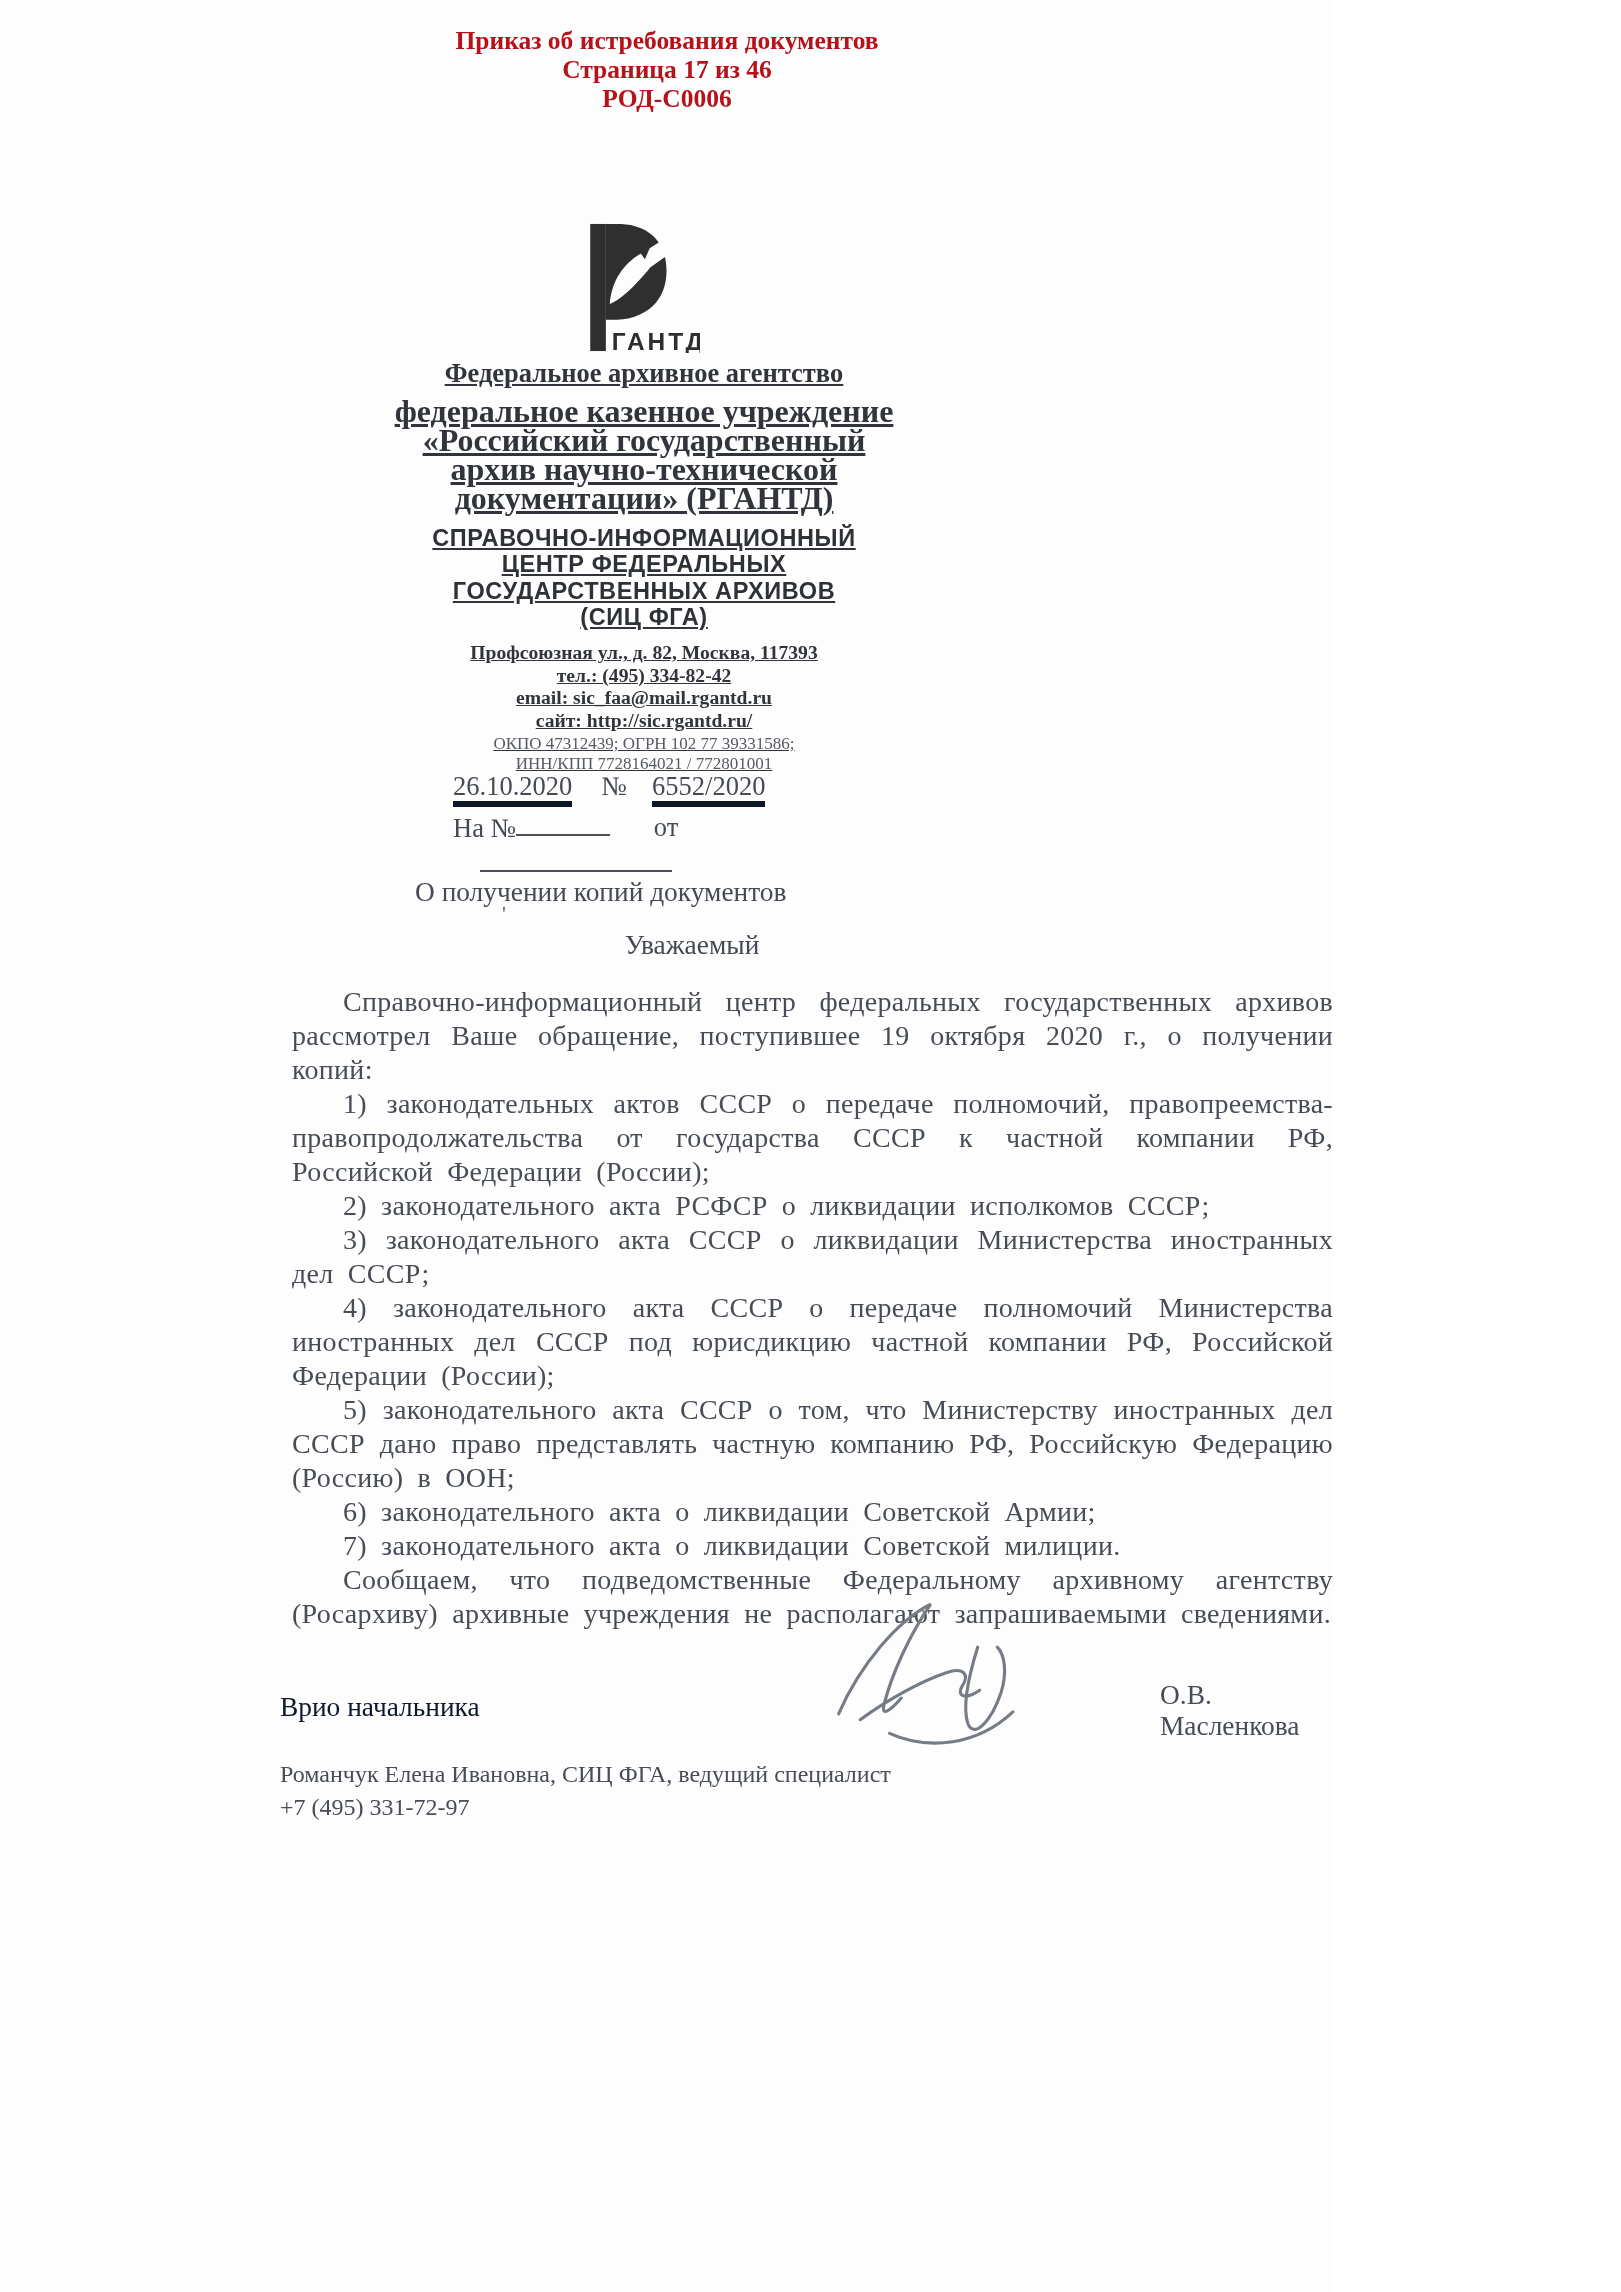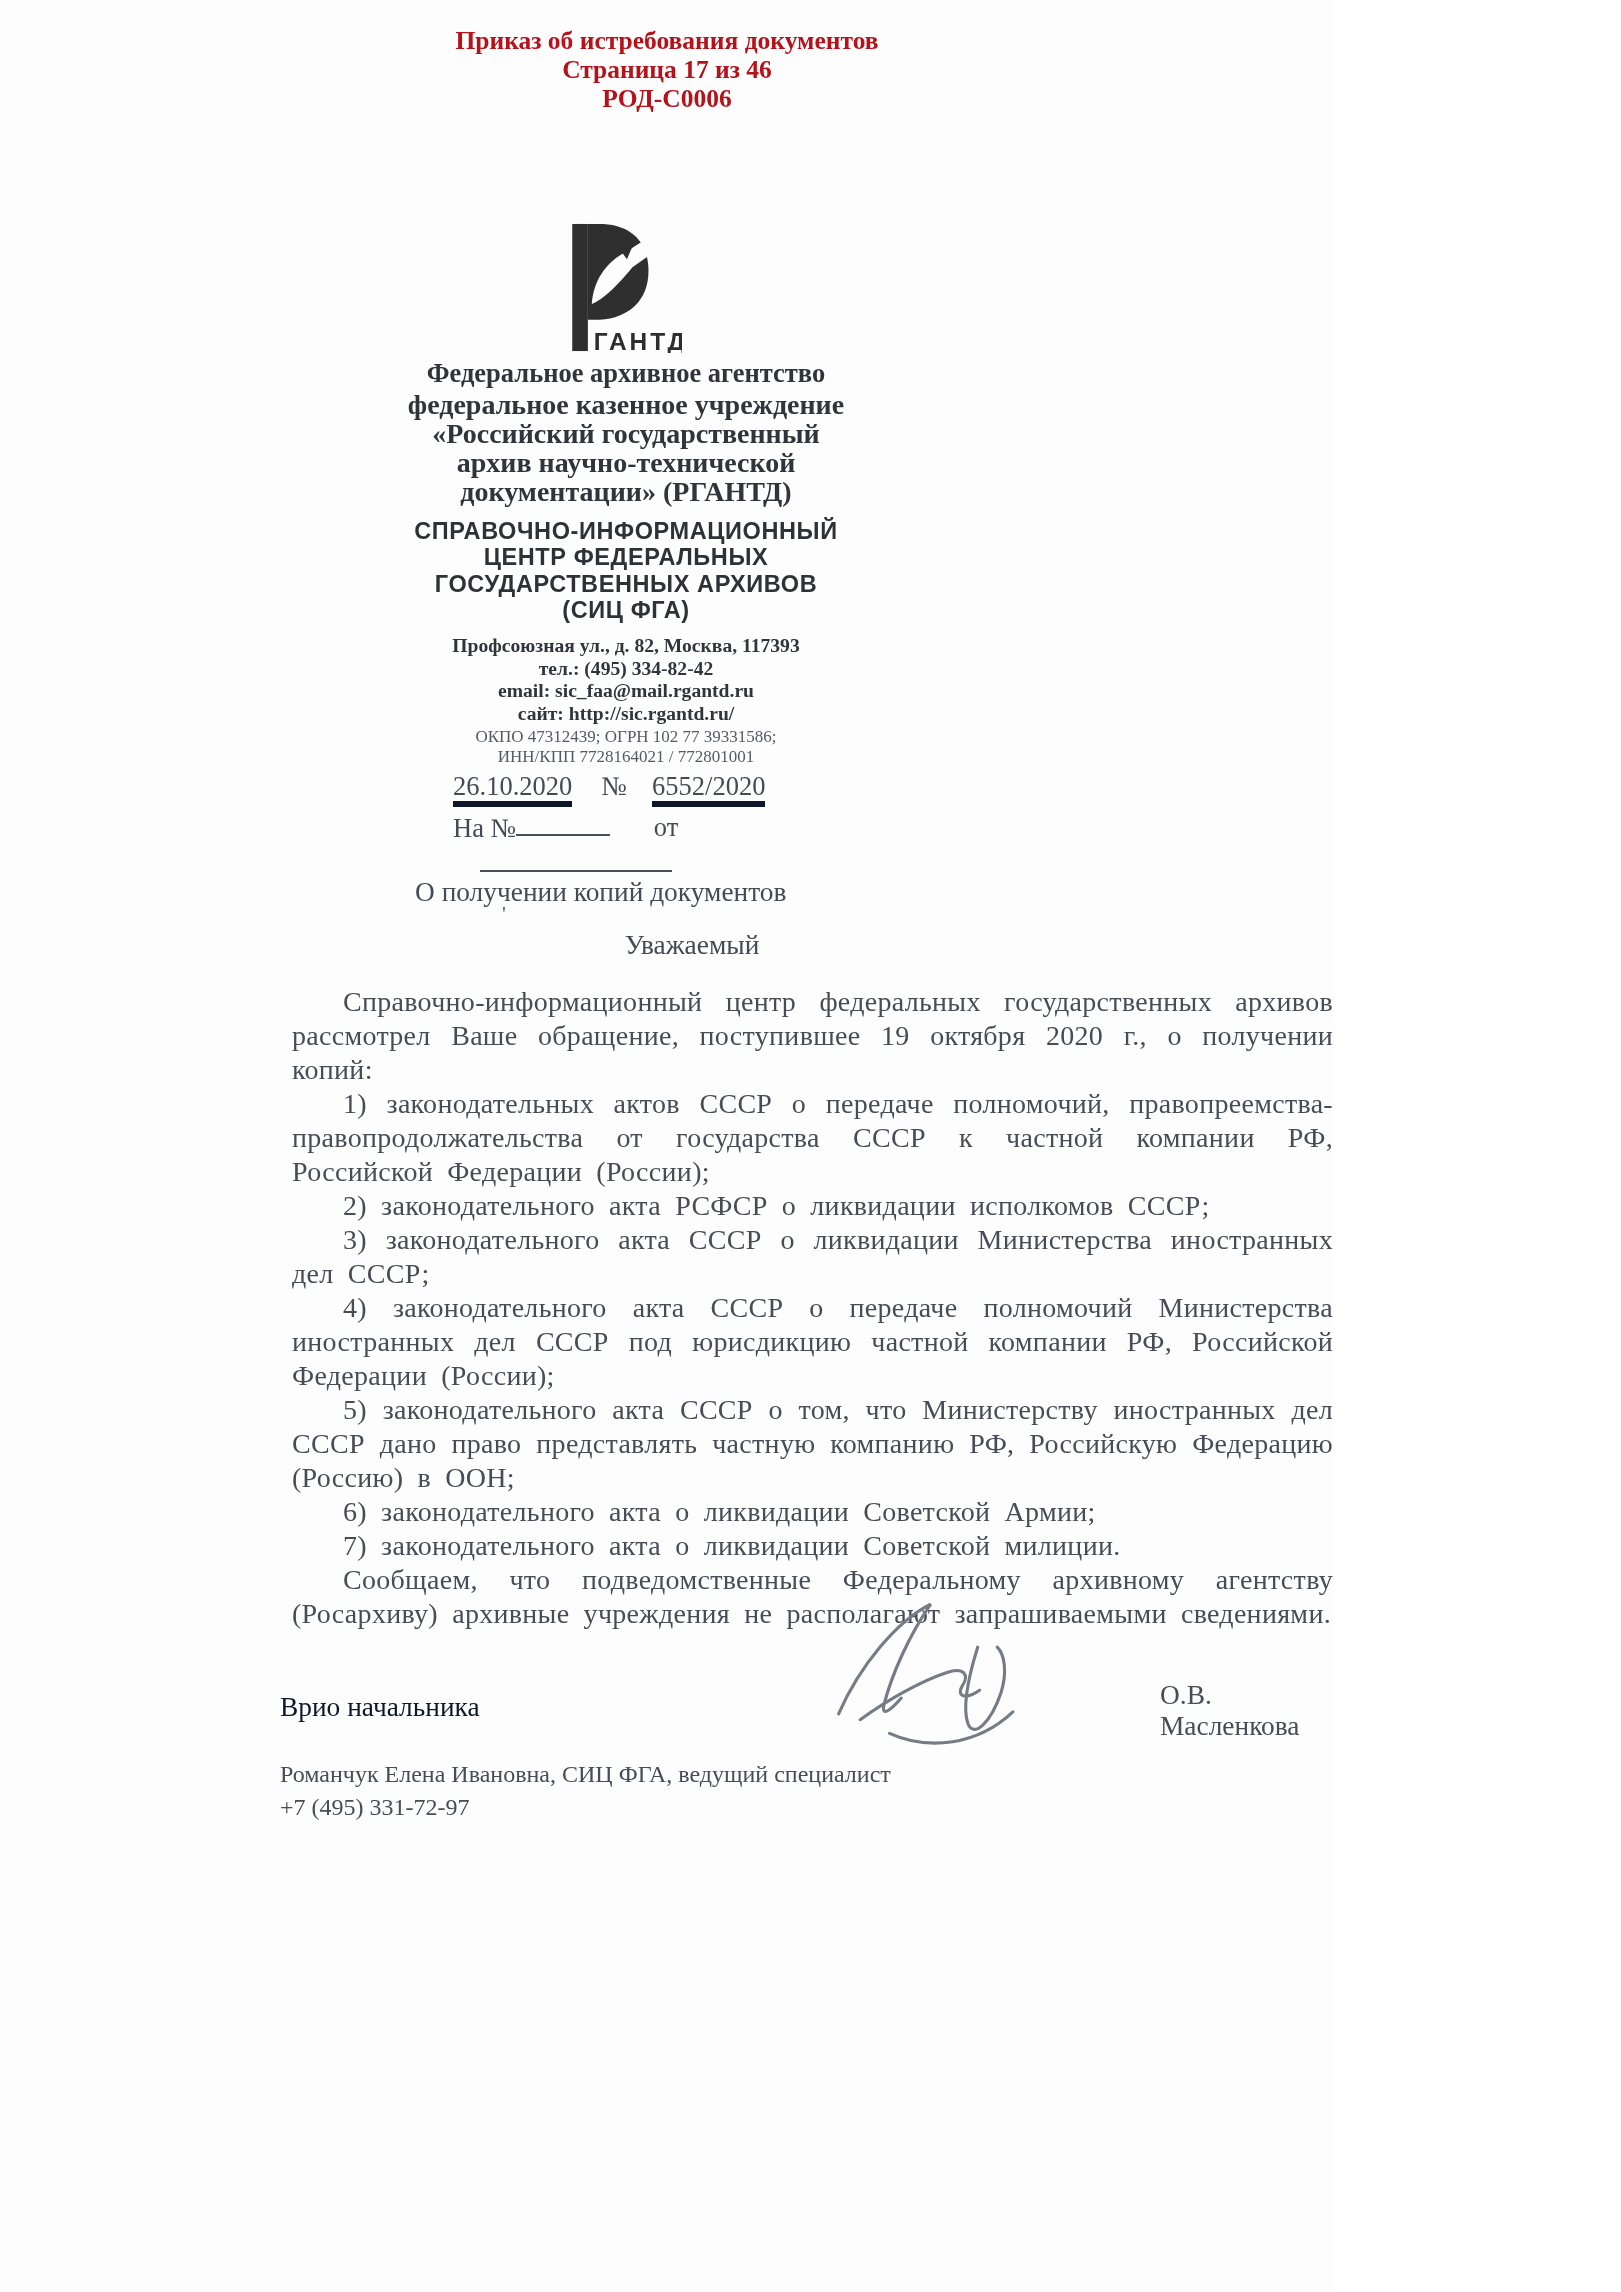--- a/index.html
+++ b/index.html
@@ -14,27 +14,27 @@
   
   .red-header{
     position:absolute;top:25.5px;left:0;right:0;
     text-align:center;
     font-weight:bold;
     font-size:25.5px;line-height:29px;
     color:#b5121a;
   }
   
   .letterhead{
-    position:absolute;left:342px;top:222px;width:568px;
-    text-align:center;color:#31353b;
+    position:absolute;left:360px;top:222px;width:568px;
+    text-align:center;color:#31353b;text-decoration:underline;
   }
   .logo-wrap{height:131px;position:relative;}
   .logo-wrap svg{position:absolute;left:50%;margin-left:-56px;top:0;}
   .lh-agency{font-weight:bold;font-size:26.5px;line-height:29px;margin-top:5.9px;}
-  .lh-inst{font-weight:bold;font-size:28px;line-height:29px;margin-top:2px;}
+  .lh-inst{font-weight:bold;font-size:32px;line-height:29px;margin-top:9px;}
   .lh-center{
     font-family:"Liberation Sans","DejaVu Sans",sans-serif;
     font-weight:bold;font-size:23.5px;line-height:26.5px;
     letter-spacing:0.6px;margin-top:11.8px;color:#2e3237;
   }
   .lh-contact{font-weight:bold;font-size:19.6px;line-height:22.5px;margin-top:11.8px;}
   .lh-fine{font-size:17px;line-height:19.6px;margin-top:2px;color:#555a63;}
   
   .ref{
     position:absolute;left:453px;top:770px;width:412px;

